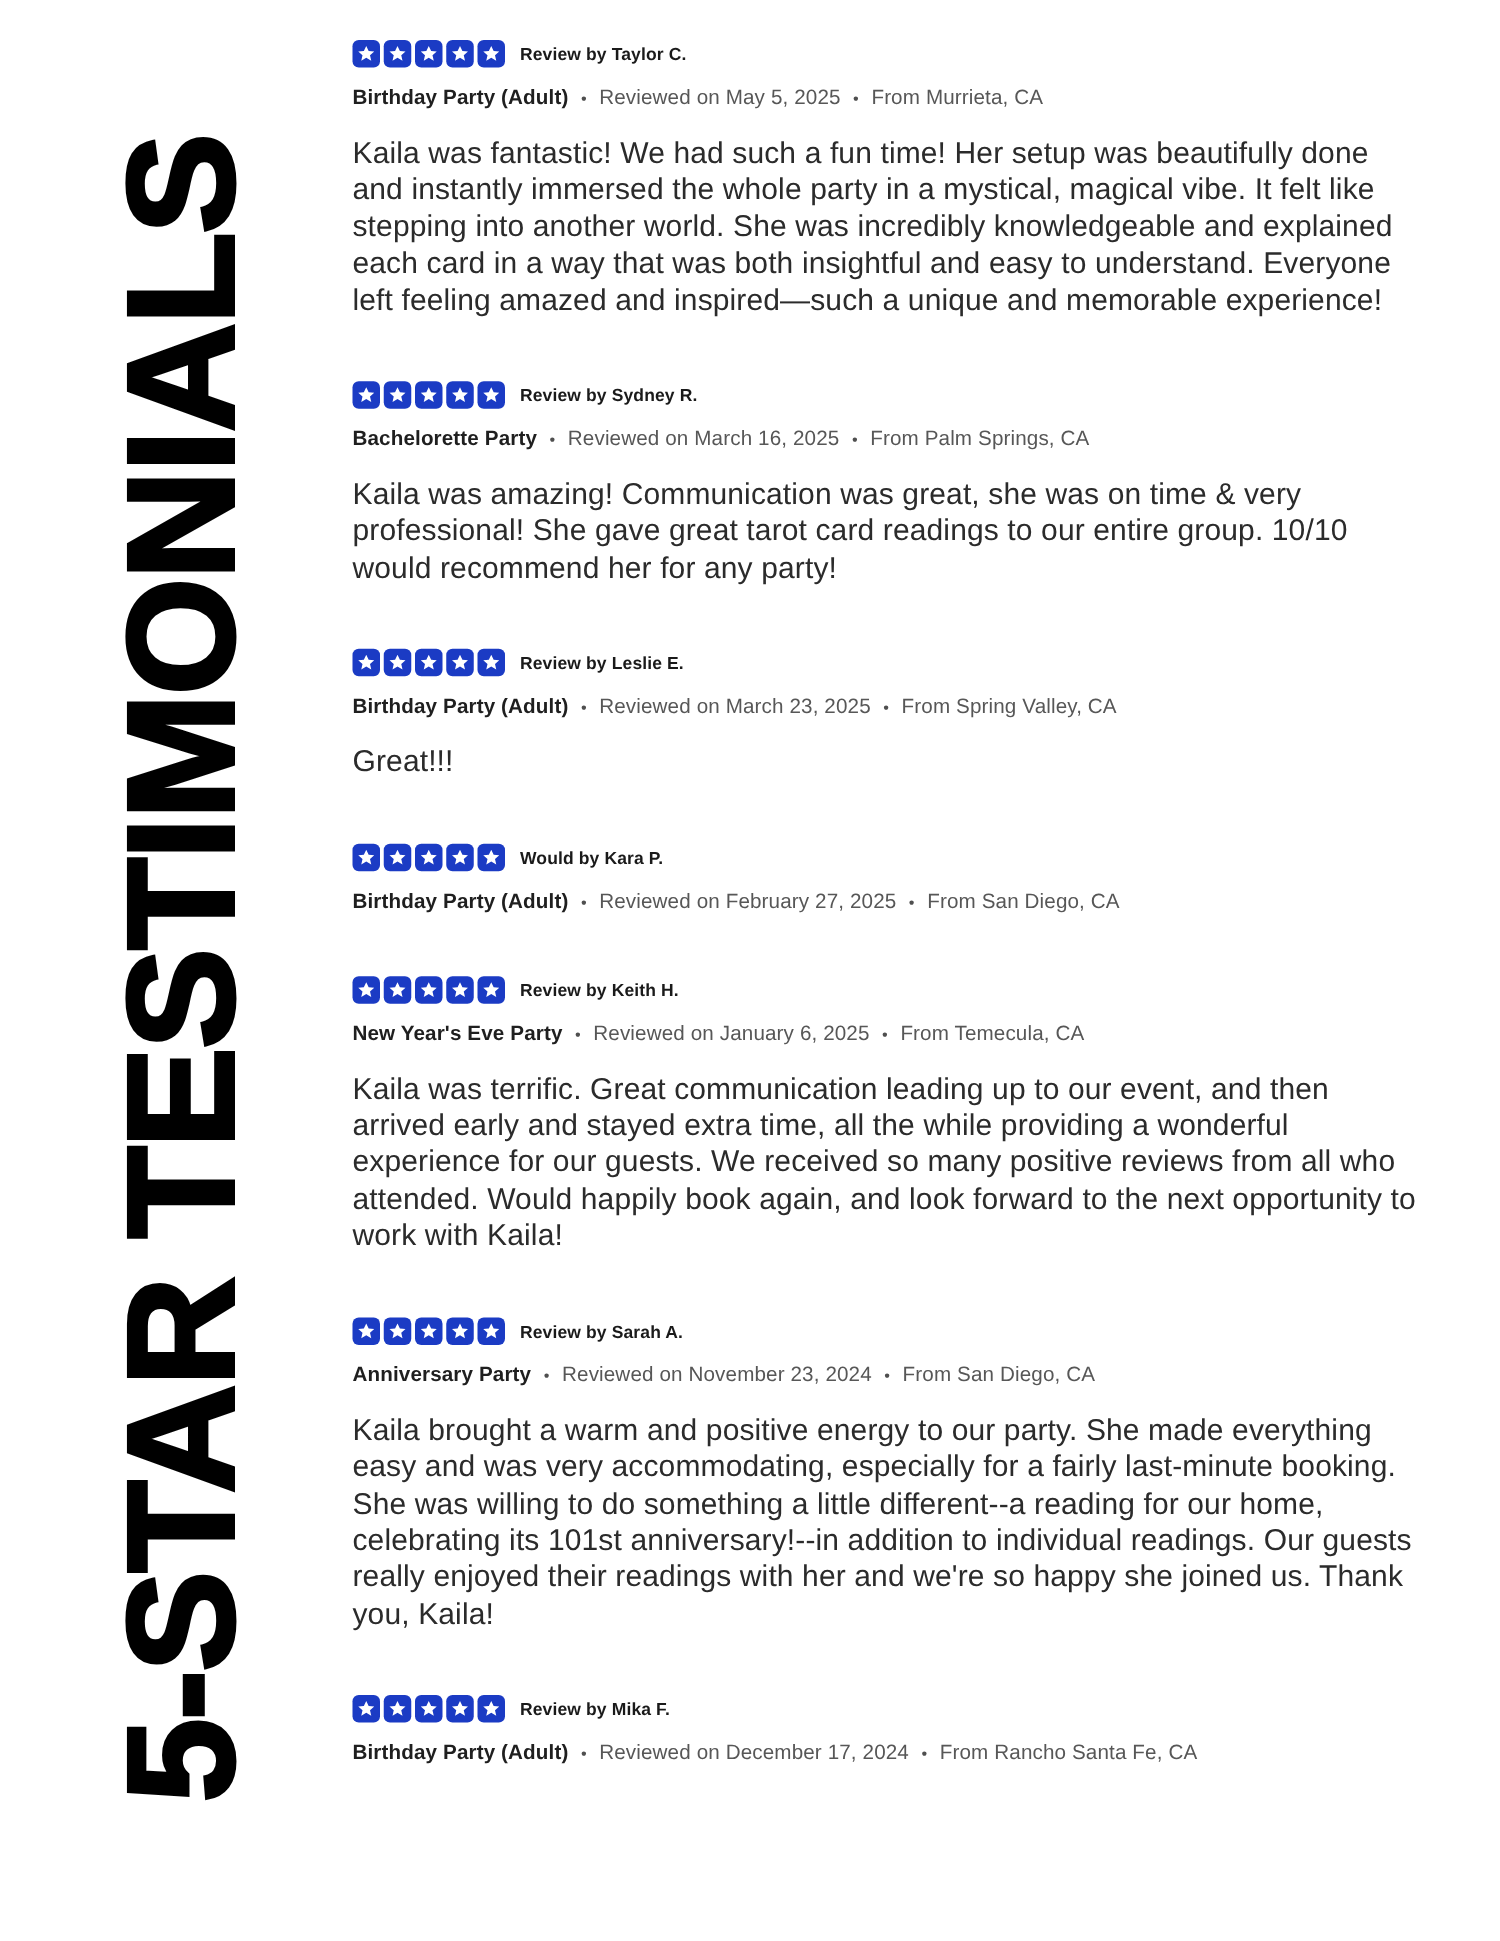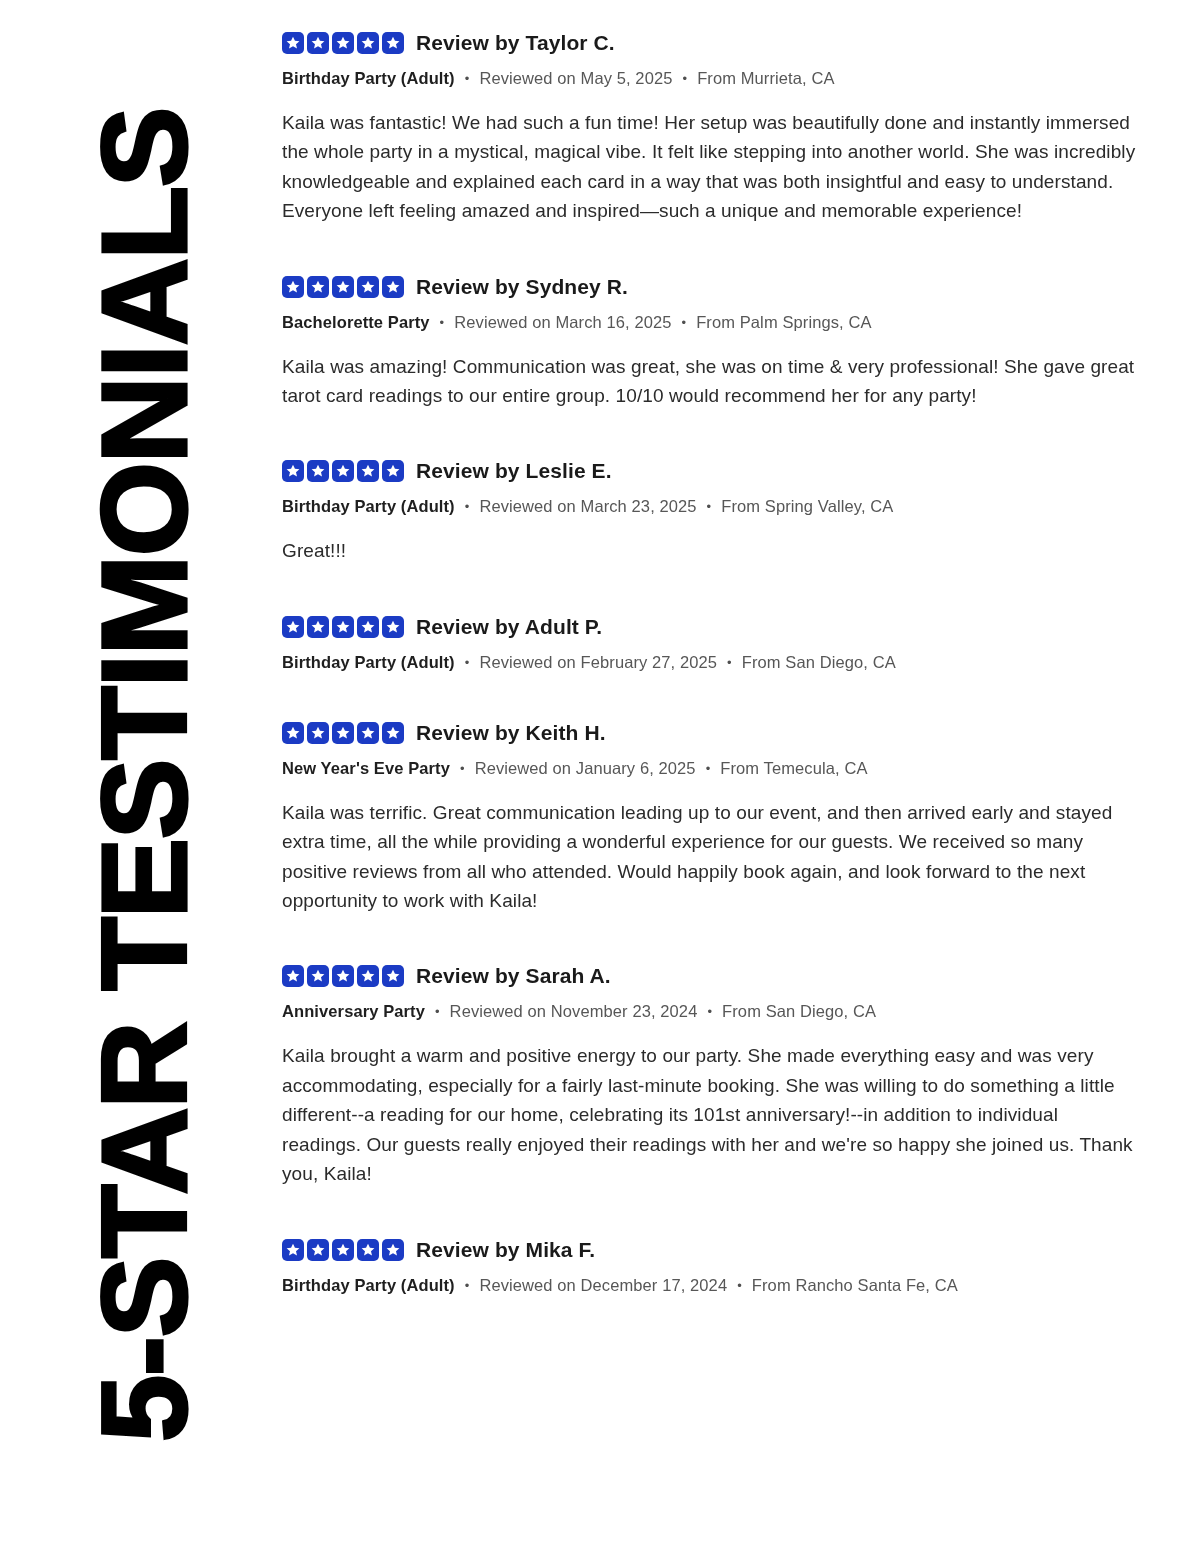--- a/index.html
+++ b/index.html
@@ -45,37 +45,37 @@
   .stars { display:flex; gap:3px; }
   .star-badge {
     width:22px; height:22px;
     border-radius:5px;
     background:var(--star-blue,#1b3bc4);
     display:flex; align-items:center; justify-content:center;
     flex:0 0 auto;
   }
   .star-badge svg { width:16px; height:16px; display:block; }
   .review-heading {
-    font-size:21px; font-weight:700;
+    font-size:14px; font-weight:700;
     color:var(--heading-text,#1a1a1a);
     letter-spacing:0.1px;
   }
 
   .review-meta {
     display:flex; align-items:center;
     margin-bottom:20px;
     font-size:16.5px;
     letter-spacing:0.1px;
   }
   .meta-event { font-weight:700; color:#1f1f1f; }
   .meta-dot { color:#4f4f4f; font-size:13px; margin:0 10px; line-height:1; }
   .meta-gray { color:var(--meta-text,#575757); }
 
   .review-body {
-    font-size:19px;
+    font-size:24px;
     line-height:29.4px;
     color:var(--body-text,#2b2b2b);
     letter-spacing:0.1px;
   }
 </style>
 </head>
 <body>
 
 <div class="vertical-title-wrap">
   <div class="vertical-title">5-STAR TESTIMONIALS</div>
@@ -227,21 +227,21 @@
           <svg viewBox="0 0 24 24" aria-hidden="true">
             <path fill="#ffffff" d="M12 2.6l2.9 6.1 6.7.6-5.1 4.4 1.5 6.6L12 16.9l-6 3.4 1.5-6.6-5.1-4.4 6.7-.6z"></path>
           </svg>
         </span>
           <span class="star-badge">
           <svg viewBox="0 0 24 24" aria-hidden="true">
             <path fill="#ffffff" d="M12 2.6l2.9 6.1 6.7.6-5.1 4.4 1.5 6.6L12 16.9l-6 3.4 1.5-6.6-5.1-4.4 6.7-.6z"></path>
           </svg>
         </span>
         </span>
-      <h2 class="review-heading">Review by Adult P.</h2>
+      <h2 class="review-heading">Would by Kara P.</h2>
     </div>
     <div class="review-meta">
       <span class="meta-event">Birthday Party (Adult)</span>
       <span class="meta-dot">•</span>
       <span class="meta-gray">Reviewed on February 27, 2025</span>
       <span class="meta-dot">•</span>
       <span class="meta-gray">From San Diego, CA</span>
     </div>
   </section>
 

